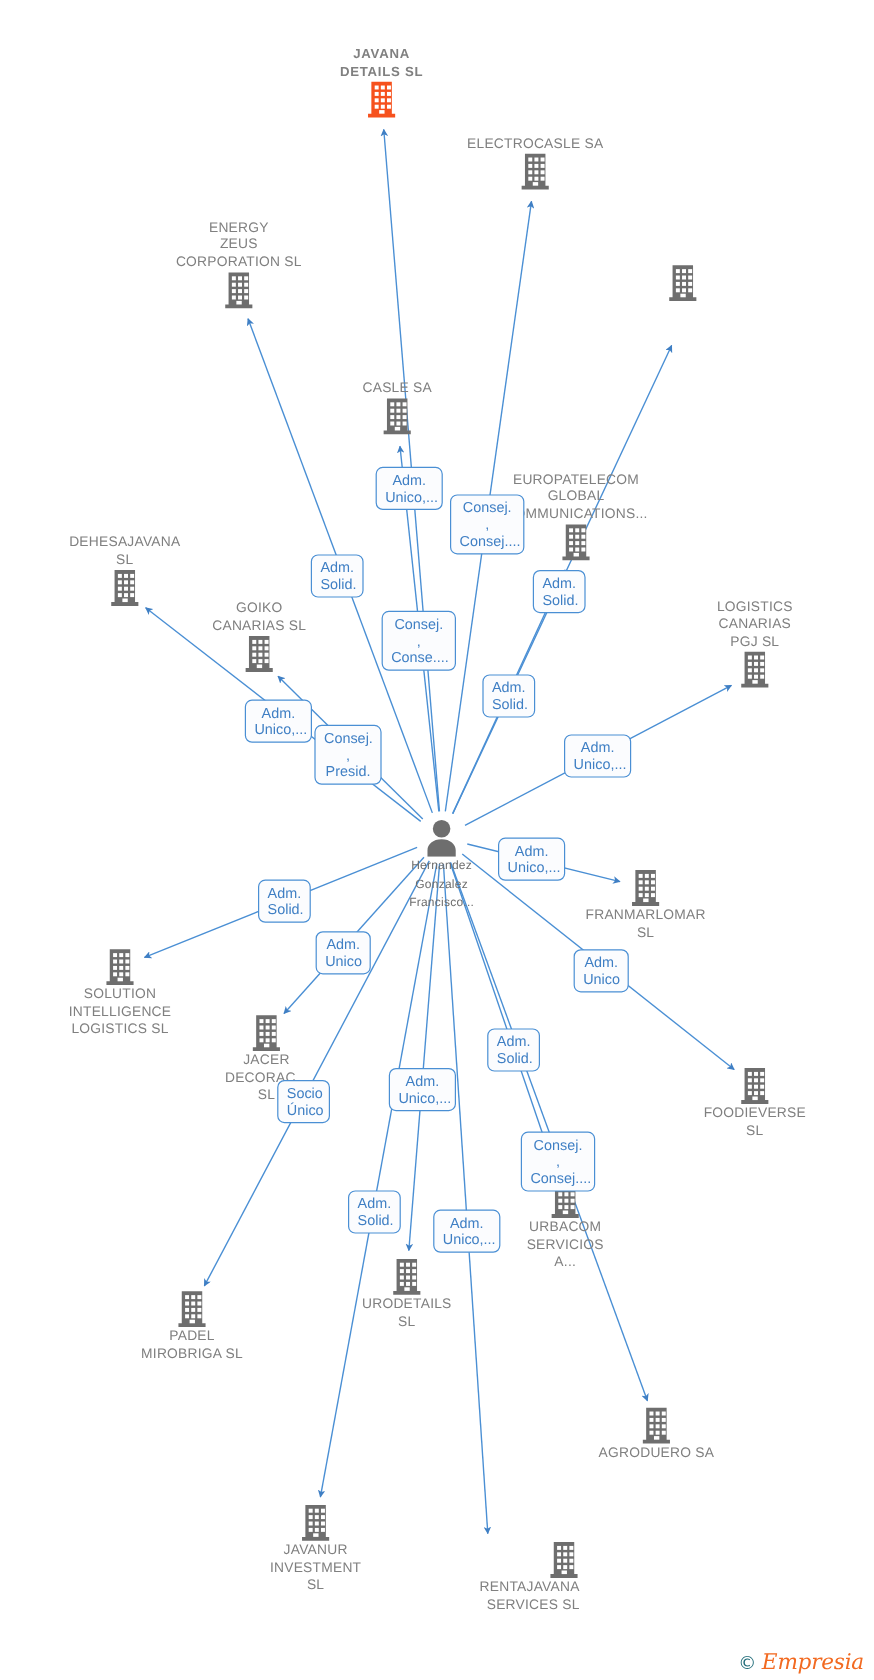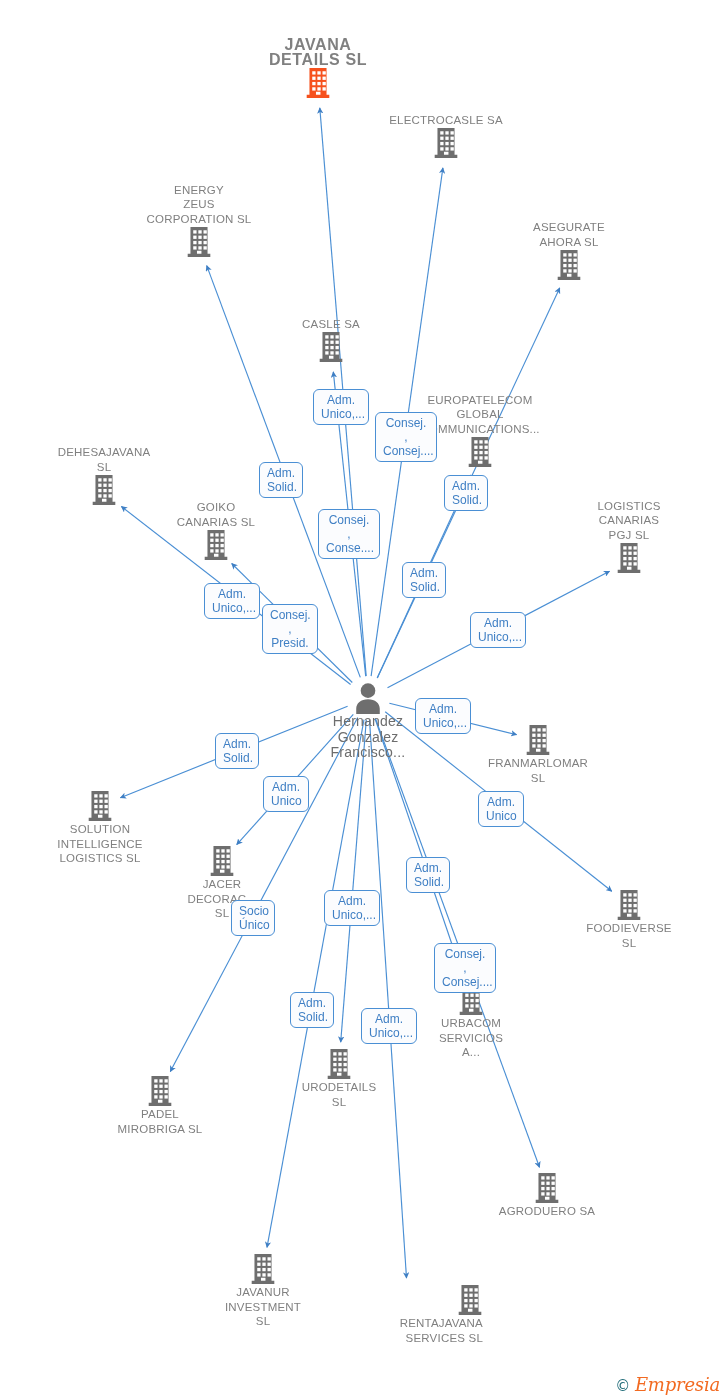--- a/index.html
+++ b/index.html
@@ -37,27 +37,27 @@
   .node .label {
     display: block;
     font-size: 11.5px;
     line-height: 14.5px;
     color: #808080;
     letter-spacing: 0.2px;
     white-space: pre-line;
   }
   .node.person .label {
     color: #6d6d6d;
-    font-size: 14px;
+    font-size: 10px;
     line-height: 15.5px;
   }
   .node.highlight .label {
     color: #808080;
     font-weight: bold;
-    font-size: 16px;
+    font-size: 11px;
     letter-spacing: 0.6px;
   }
   .edge-label {
     position: absolute;
     transform: translate(-50%, -50%);
     background: #fbfcfe;
     border: 1.3px solid #4a8fd4;
     border-radius: 6px;
     color: #3f7fc4;
     font-size: 12px;
@@ -183,22 +183,20 @@
               <rect x="11.4" y="14" width="3.1" height="3.1"></rect>
               <rect x="16.2" y="14" width="3.1" height="3.1"></rect>
               <rect x="6.6" y="19" width="3.1" height="3.1"></rect>
               <rect x="11.4" y="19" width="3.1" height="3.1"></rect>
               <rect x="16.2" y="19" width="3.1" height="3.1"></rect>
               <rect x="10.1" y="23.2" width="4.2" height="2.8"></rect>
             </g>
           </svg></span>
       </div>
       <div class="node" style="left: 569px; top: 220px;">
-        <span class="label">ASEGURATE
-AHORA SL</span>
         <span class="glyph"><svg width="26" height="32" viewBox="0 0 24 30" xmlns="http://www.w3.org/2000/svg">
             <path fill="#6e6e6e" d="M4 1h16v25h2.6v3H1.4v-3H4z"></path>
             <g fill="#ffffff">
               <rect x="6.6" y="4" width="3.1" height="3.1"></rect>
               <rect x="11.4" y="4" width="3.1" height="3.1"></rect>
               <rect x="16.2" y="4" width="3.1" height="3.1"></rect>
               <rect x="6.6" y="9" width="3.1" height="3.1"></rect>
               <rect x="11.4" y="9" width="3.1" height="3.1"></rect>
               <rect x="16.2" y="9" width="3.1" height="3.1"></rect>
               <rect x="6.6" y="14" width="3.1" height="3.1"></rect>

